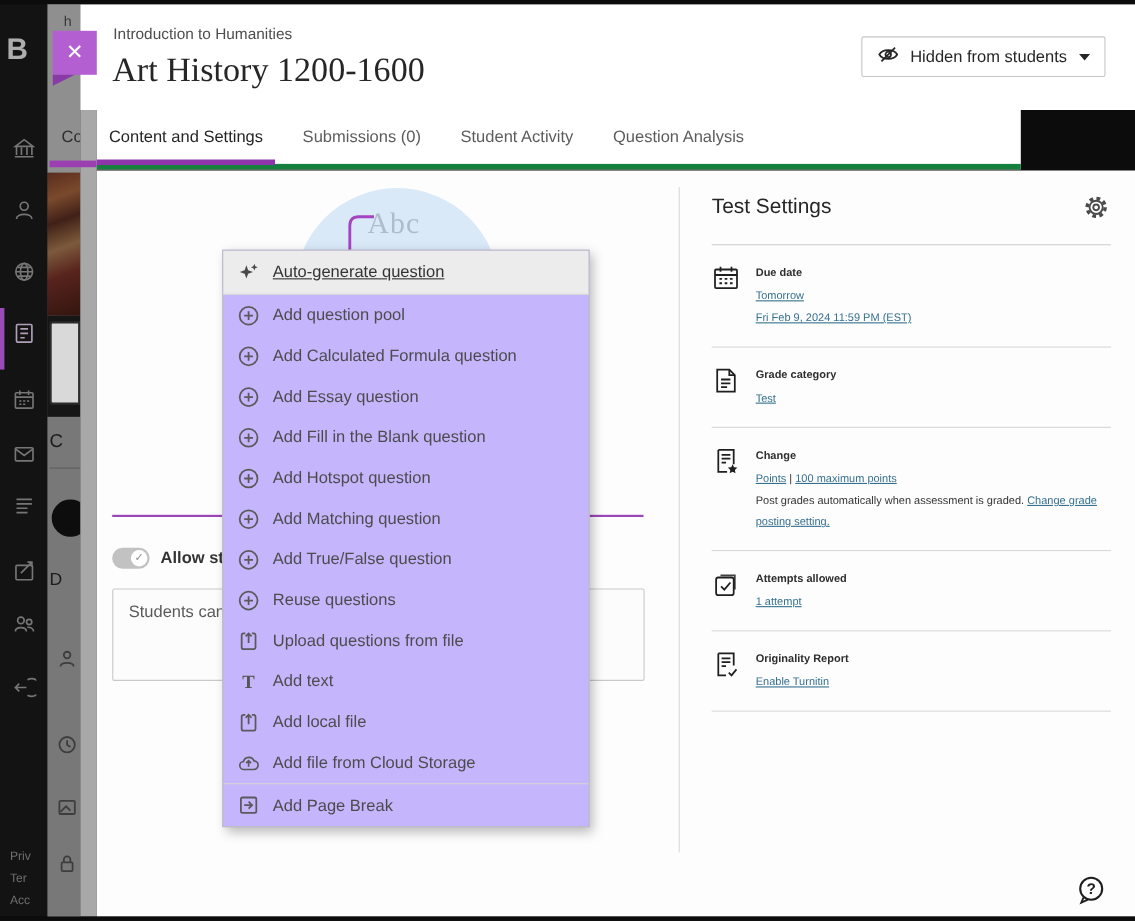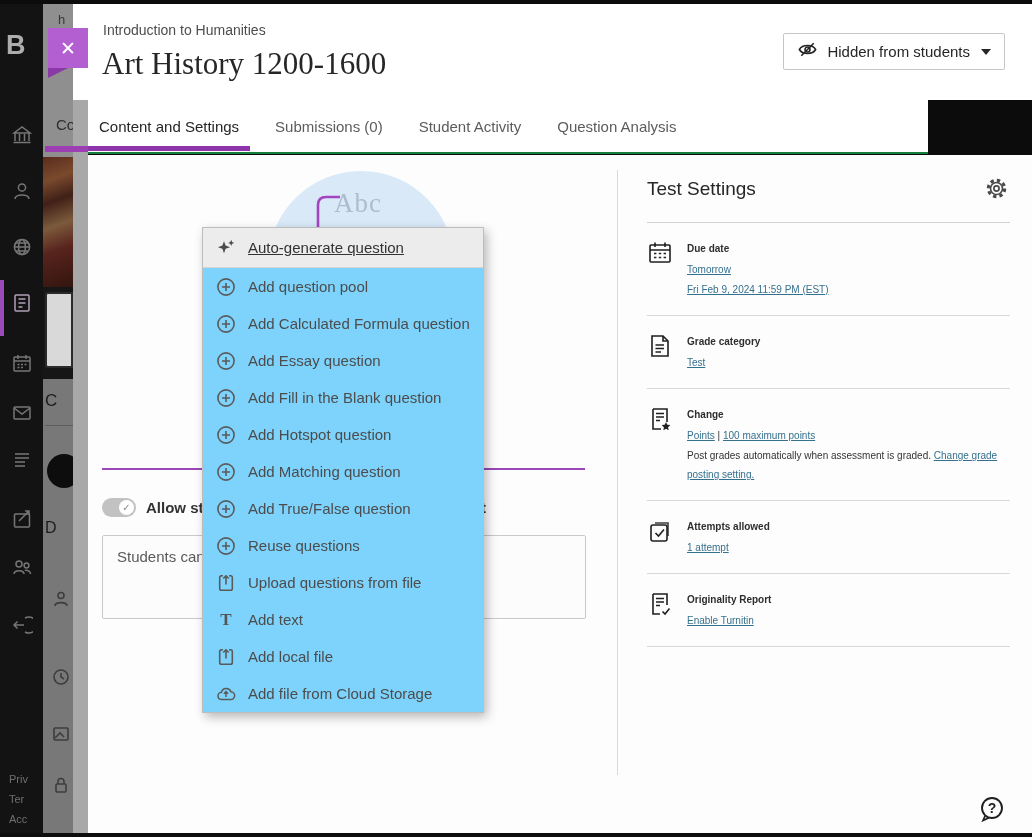--- a/index.html
+++ b/index.html
@@ -39,21 +39,21 @@
   
   .panel-header { position:absolute; left:73px; top:4px; width:959px; height:96px; background:#fff; z-index:4; }
   .breadcrumb { position:absolute; left:30px; top:18px; font-size:14px; color:#4d4d4d; }
   .page-title { position:absolute; left:29px; top:42px; font-family:"Liberation Serif","DejaVu Serif",serif; font-size:31px; color:#262626; }
   .vis-btn { position:absolute; right:27px; top:29px; height:37px; background:#fff; border:1px solid #c6c6c6; border-radius:2px; display:flex; align-items:center; gap:9px; padding:0 13px; cursor:pointer; }
   .vis-btn svg { width:21px; height:21px; stroke:#262626; fill:none; stroke-width:1.7; }
   .vis-btn .lbl { font-size:15px; color:#262626; }
   .caret { width:0; height:0; border-left:5px solid transparent; border-right:5px solid transparent; border-top:6px solid #262626; margin-left:2px; }
 
   
-  .tabbar { position:absolute; left:88px; top:100px; width:840px; height:54px; background:#fff; border-bottom:2px solid #15803d; z-index:4; display:flex; align-items:center; padding-left:0; }
+  .tabbar { position:absolute; left:88px; top:100px; width:840px; height:54px; background:#fff; border-bottom:5px solid #15803d; z-index:4; display:flex; align-items:center; padding-left:0; }
   .tab { position:relative; height:54px; display:flex; align-items:center; padding:0 11px; margin-right:14px; font-size:15px; color:#5c5c5c; cursor:pointer; }
   .tab.active { color:#262626; }
   .tab.active::after { content:""; position:absolute; left:0; right:0; bottom:2px; height:5px; background:#8e35ac; }
 
   
   .content { position:absolute; left:88px; top:155px; width:944px; height:678px; background:#fdfdfd; z-index:4; }
   .blue-circle { position:absolute; left:180px; top:16px; width:186px; height:186px; border-radius:50%; background:#d9e9f8; }
   .abc { position:absolute; left:246px; top:33px; font-family:"Liberation Serif","DejaVu Serif",serif; font-size:27px; color:#aebccb; letter-spacing:1px; }
   .bracket { position:absolute; left:222px; top:36px; }
   .purple-divider { position:absolute; left:14px; top:313px; width:483px; height:2px; background:#9b47b8; }
@@ -73,21 +73,21 @@
   .section { display:flex; gap:13px; padding:15px 0 16px 0; border-bottom:1px solid #d8d8d8; }
   .section:last-child { }
   .sec-ic { flex:0 0 27px; padding-top:2px; }
   .sec-ic svg { width:26px; height:26px; stroke:#1f1f1f; fill:none; stroke-width:1.6; }
   .sec-body { font-size:10px; line-height:19px; color:#333; }
   .sec-label { font-weight:700; color:#2e2e2e; margin-bottom:2px; }
   a.lnk { color:#35708e; text-decoration:underline; cursor:pointer; }
   .sec-body div { margin-top:1px; }
 
   
-  .menu { position:absolute; left:202px; top:227px; width:282px; background:#7dd3fc; border:1px solid #bdbdbd; box-shadow:3px 4px 10px rgba(0,0,0,.28); z-index:10; }
+  .menu { position:absolute; left:202px; top:227px; width:334px; background:#c4b5fd; border:1px solid #bdbdbd; box-shadow:3px 4px 10px rgba(0,0,0,.28); z-index:10; }
   .mi { display:flex; align-items:center; height:37px; padding-left:13px; font-size:15px; color:#4c4c4c; cursor:pointer; }
   .mi .ic { width:20px; height:20px; margin-right:12px; display:flex; align-items:center; justify-content:center; }
   .mi .ic svg { width:20px; height:20px; }
   .mi.hl { height:40px; background:#ececec; border-bottom:1px solid #d5d5d5; color:#333; }
   .mi.hl span.t { text-decoration:underline; }
   .mi.last { border-top:1px solid #d5d5d5; height:39px; }
   .t-serif { font-family:"Liberation Serif","DejaVu Serif",serif; font-weight:700; font-size:17px; color:#555; }
 
   
   .help { position:absolute; right:26px; bottom:14px; width:28px; height:28px; cursor:pointer; z-index:5; }
@@ -420,20 +420,29 @@
       </div>
     <div class="mi">
         <span class="ic">
           <svg viewBox="0 0 20 20" fill="none" stroke="#5a5a5a" stroke-width="1.5">
             <path d="M5.8 15.5 A3.6 3.6 0 0 1 5.4 8.3 A5 5 0 0 1 14.9 7.7 A3.9 3.9 0 0 1 14.6 15.5 Z"></path>
             <path d="M10 13 V8 M7.8 9.8 L10 7.6 L12.2 9.8"></path>
           </svg>
         </span>
         <span>Add file from Cloud Storage</span>
       </div>
+    <div class="mi last">
+        <span class="ic">
+          <svg viewBox="0 0 20 20" fill="none" stroke="#5a5a5a" stroke-width="1.6">
+            <rect x="3" y="3" width="14" height="14" rx="1.5"></rect>
+            <path d="M6 10 H12.5 M10 6.8 L13.2 10 L10 13.2"></path>
+          </svg>
+        </span>
+        <span>Add Page Break</span>
+      </div>
   </div>
 
   <div class="help">
     <svg viewBox="0 0 28 28" fill="none" stroke="#1f1f1f" stroke-width="1.9">
         <circle cx="14" cy="13" r="10"></circle>
         <path d="M7 21 L5 25.5 L11 22.8" stroke-width="1.7"></path>
         <text x="14" y="18" text-anchor="middle" font-size="14" font-weight="bold" fill="#1f1f1f" stroke="none" font-family="Liberation Sans, sans-serif">?</text>
       </svg>
   </div>
 

